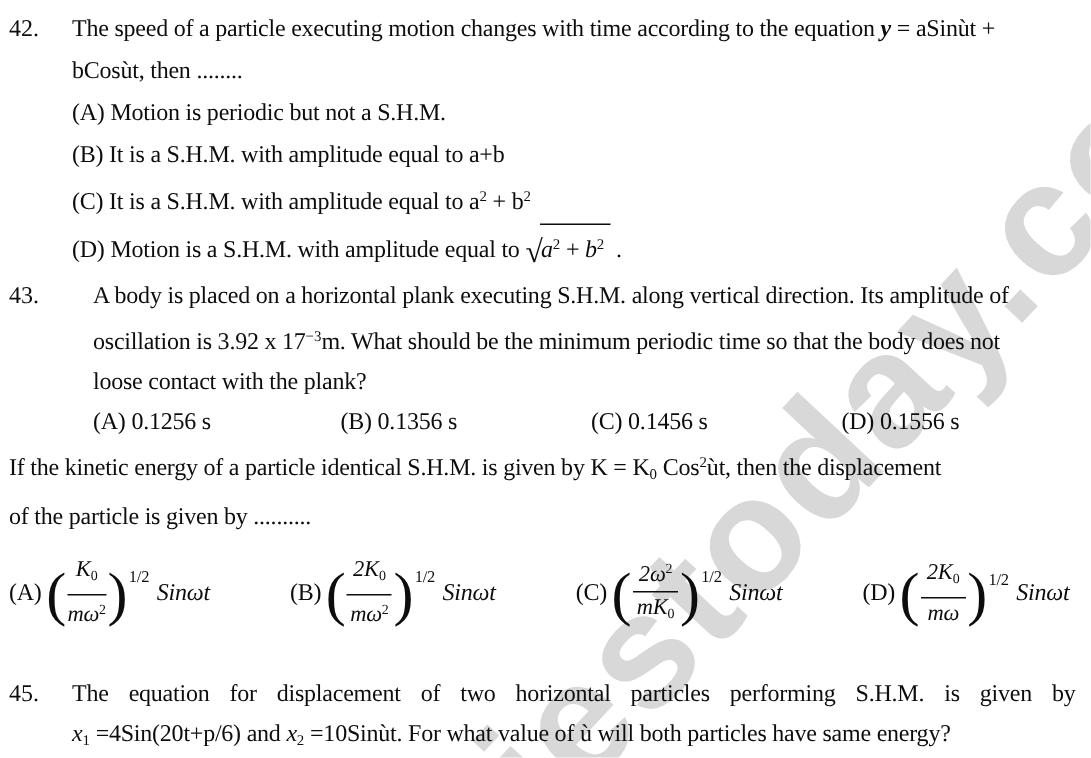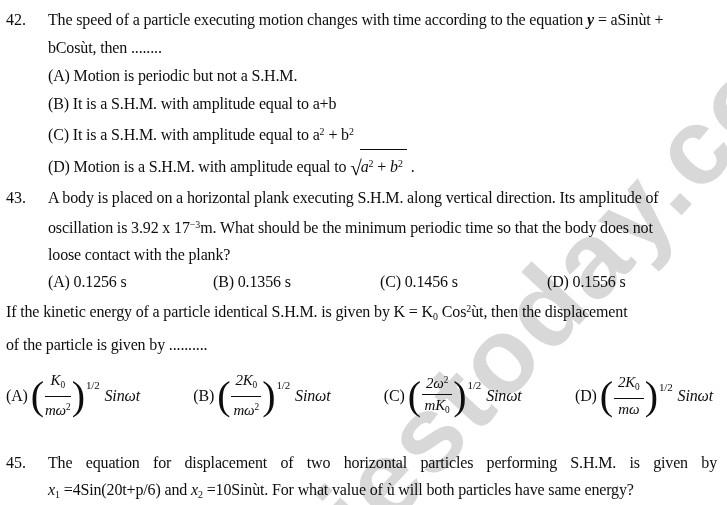--- a/index.html
+++ b/index.html
@@ -13,21 +13,21 @@
     transform:rotate(-47deg);transform-origin:0 0;
     font-family:"Liberation Sans","DejaVu Sans",sans-serif;
     font-weight:700;font-size:108px;letter-spacing:3px;
     color:#d8d8d8;white-space:nowrap;user-select:none;
   }
   .content{position:relative;z-index:1;padding:6px 10px 0 6px;}
   .question{display:flex;}
   .qnum{width:42px;flex:none;font-size:16px;line-height:28px;}
   .qbody{flex:1;font-size:16px;letter-spacing:-0.15px;}
   .q42 .qbody{line-height:28px;}
-  .q43{margin-top:2px;} .q43 .qbody, .q43 .qnum{line-height:27px;}
+  .q43{margin-top:2px;gap:14px;} .q43 .qbody, .q43 .qnum{line-height:27px;}
   .q44 .qbody, .q44 .qnum{line-height:27px;}
   .q45{margin-top:24px;} .q45 .qbody, .q45 .qnum{line-height:27px;}
   .qline,.opt{white-space:nowrap;}
   .just{white-space:normal;text-align:justify;text-align-last:justify;}
   .optrow{display:grid;grid-template-columns:165px 167px 167px auto;}
   
   .i{font-style:italic;}
   .bi{font-style:italic;font-weight:bold;}
   .sup{font-size:0.62em;vertical-align:0.55em;letter-spacing:0;}
   .sub{font-size:0.62em;vertical-align:-0.3em;letter-spacing:0;}

